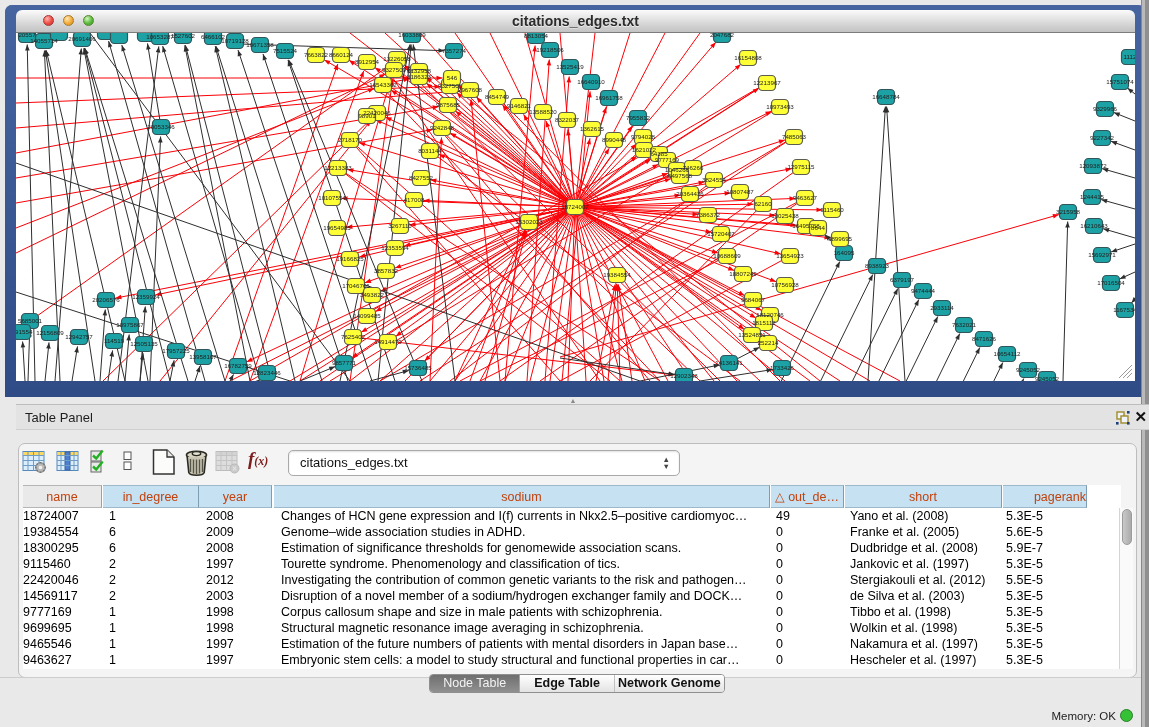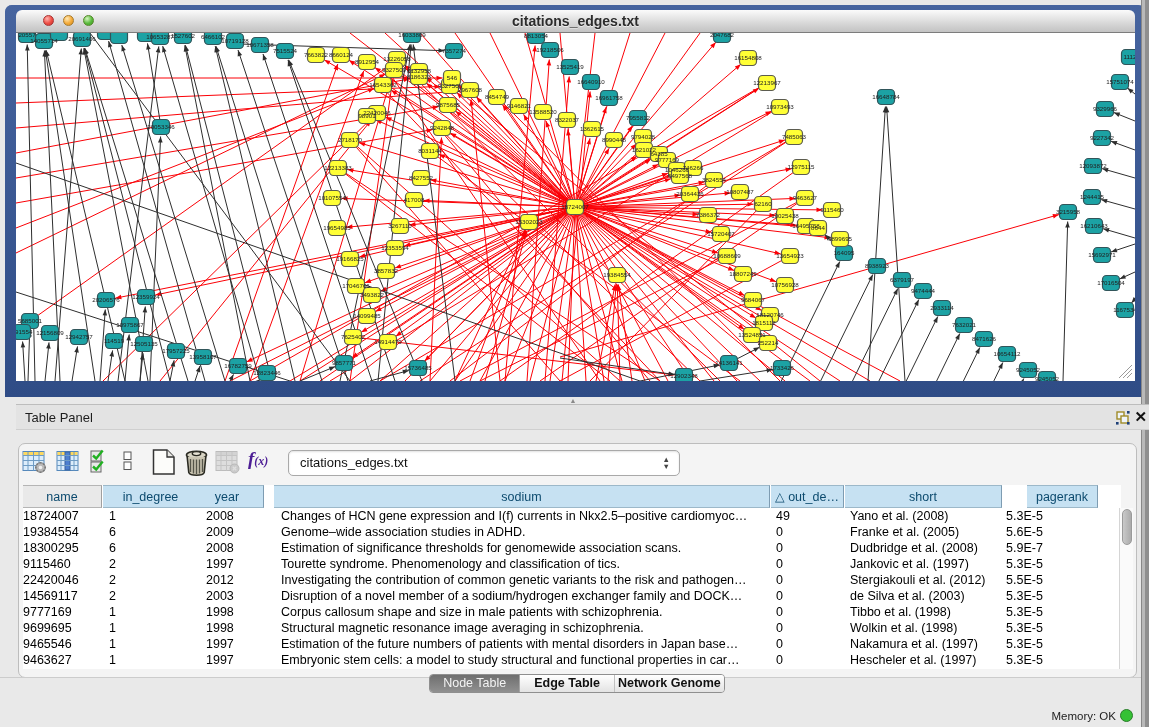--- a/index.html
+++ b/index.html
@@ -42,21 +42,21 @@
 
 #toolbar { position:absolute; left:0px; top:1px; height:36px; width:100%; }
 .ticon { position:absolute; top:4px; }
 #combo { position:absolute; left:269px; top:5px; width:392px; height:26px; background:#fff;
   border:1px solid #a9a9a9; border-radius:5px; box-shadow:inset 0 1px 2px rgba(0,0,0,.12);
   font-size:13px; color:#111; line-height:24px; padding-left:11px; }
 #combo .arr { position:absolute; right:9px; top:6px; font-size:7.5px; color:#444; line-height:6.5px; }
 
 
 #table { position:absolute; left:4px; top:41px; width:1098px; height:184px; background:#fff; overflow:hidden; }
-#thead { position:relative; height:23px; font-size:12.5px; color:#0c4a6e;text-decoration:underline; }
+#thead { position:relative; height:23px; font-size:12.5px; color:#c2410c;text-decoration:underline; }
 #thead span { position:absolute; top:0; height:23px; line-height:23px; text-align:center;
   background:#c6e1f2; border-right:1px solid #7e9cb2; border-top:1px solid #9cb8c9; border-bottom:1px solid #9cb8c9;}
 .row { position:relative; height:16px; font-size:12.5px; color:#000; white-space:nowrap; }
 .row span { position:absolute; top:0; line-height:16px; }
 .c-name { left:0px; }
 .c-ind { left:86px; }
 .c-year { left:183px; }
 .c-title { left:258px; }
 .c-out { left:753px; }
 .c-short { left:827px; }
@@ -599,34 +599,34 @@
       <path d="M4.2 8 L5.8 23.5 a7.8 3.2 0 0 0 15.4 0 L22.8 8" fill="#cac5b2" stroke="#2a2a22" stroke-width="1.6"></path>
       <path d="M7.5 10v13M10.5 10.5v14M13.5 10.5v14.5M16.5 10.5v14M19.5 10v13" stroke="#55554a" stroke-width="1.4"></path>
     </svg>
     <svg class="ticon" style="left:196px" width="26" height="25" viewBox="0 0 26 25" opacity="0.75">
       <rect x="1" y="2.5" width="21" height="19" fill="#d6d6d6" stroke="#aaa"></rect>
       <rect x="1.5" y="3" width="20" height="3.5" fill="#c9c9c9"></rect>
       <path d="M1 6.5h21M1 11.5h21M1 16.5h21M6 3v18.5M11.5 3v18.5M17 3v18.5" stroke="#b5b5b5" fill="none"></path>
       <circle cx="19.5" cy="19.5" r="4.5" fill="#bdbdbd" stroke="#a5a5a5"></circle>
       <path d="M17.8 17.8l3.4 3.4M21.2 17.8l-3.4 3.4" stroke="#d8d8d8" stroke-width="1.3"></path>
     </svg>
-    <div class="ticon" style="left:229px; top:3px; font-size:19px; font-style:italic; font-weight:bold; font-family:'Liberation Serif',serif; color:#4c1d95;">f<span style="font-size:12px;">(x)</span></div>
+    <div class="ticon" style="left:229px; top:3px; font-size:19px; font-style:italic; font-weight:bold; font-family:'Liberation Serif',serif; color:#7f1d1d;">f<span style="font-size:12px;">(x)</span></div>
     <div id="combo">citations_edges.txt
       <div class="arr">▲<br>▼</div>
     </div>
   </div>
   <div id="table">
     <div id="thead">
       <span style="left:0; width:79px; background:#e9e9e9; border-right:1px solid #9f9f9f; border-top:1px solid #b5b5b5; border-bottom:1px solid #b5b5b5;">name</span>
       <span style="left:80px; width:96px;">in_degree</span>
-      <span style="left:168px; width:73px;">year</span>
+      <span style="left:176px; width:73px;">year</span>
       <span style="left:251px; width:496px;">sodium</span>
       <span style="left:748px; width:73px;">△ out_de…</span>
       <span style="left:822px; width:157px;">short</span>
-      <span style="left:1004px; width:71px;">pagerank</span>
+      <span style="left:980px; width:84px;text-align:right;">pagerank</span>
     </div>
 <div class="row">
 <span class="c-name">18724007</span>
         <span class="c-ind">1</span>
         <span class="c-year">2008</span>
         <span class="c-title">Changes of HCN gene expression and I(f) currents in Nkx2.5–positive cardiomyoc…</span>
         <span class="c-out">49</span>
         <span class="c-short">Yano et al. (2008)</span>
         <span class="c-pr">5.3E-5</span>
       </div>

